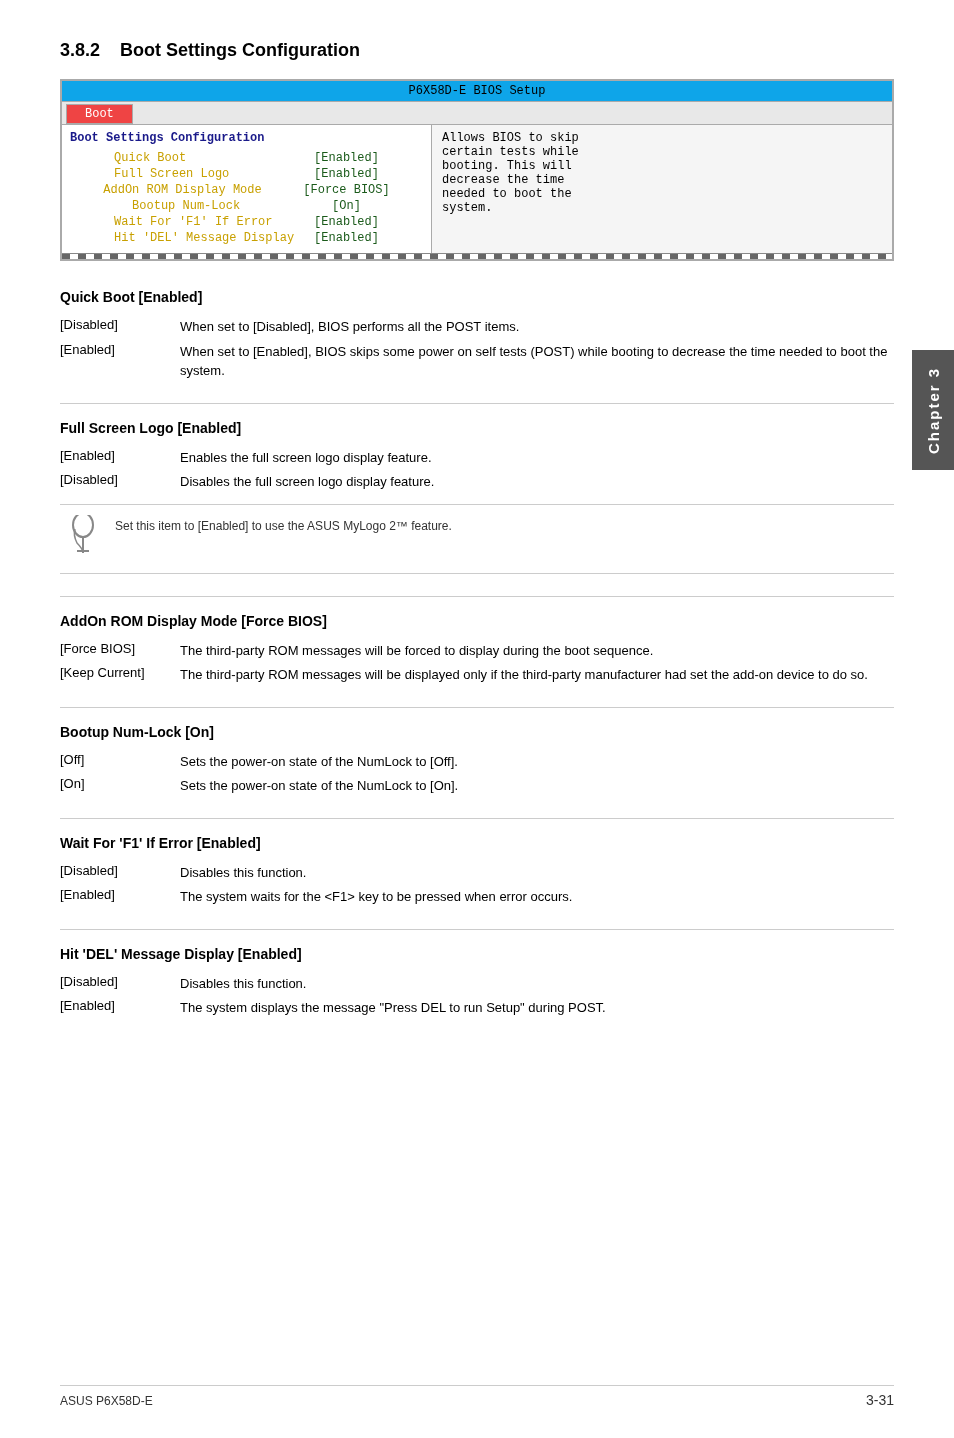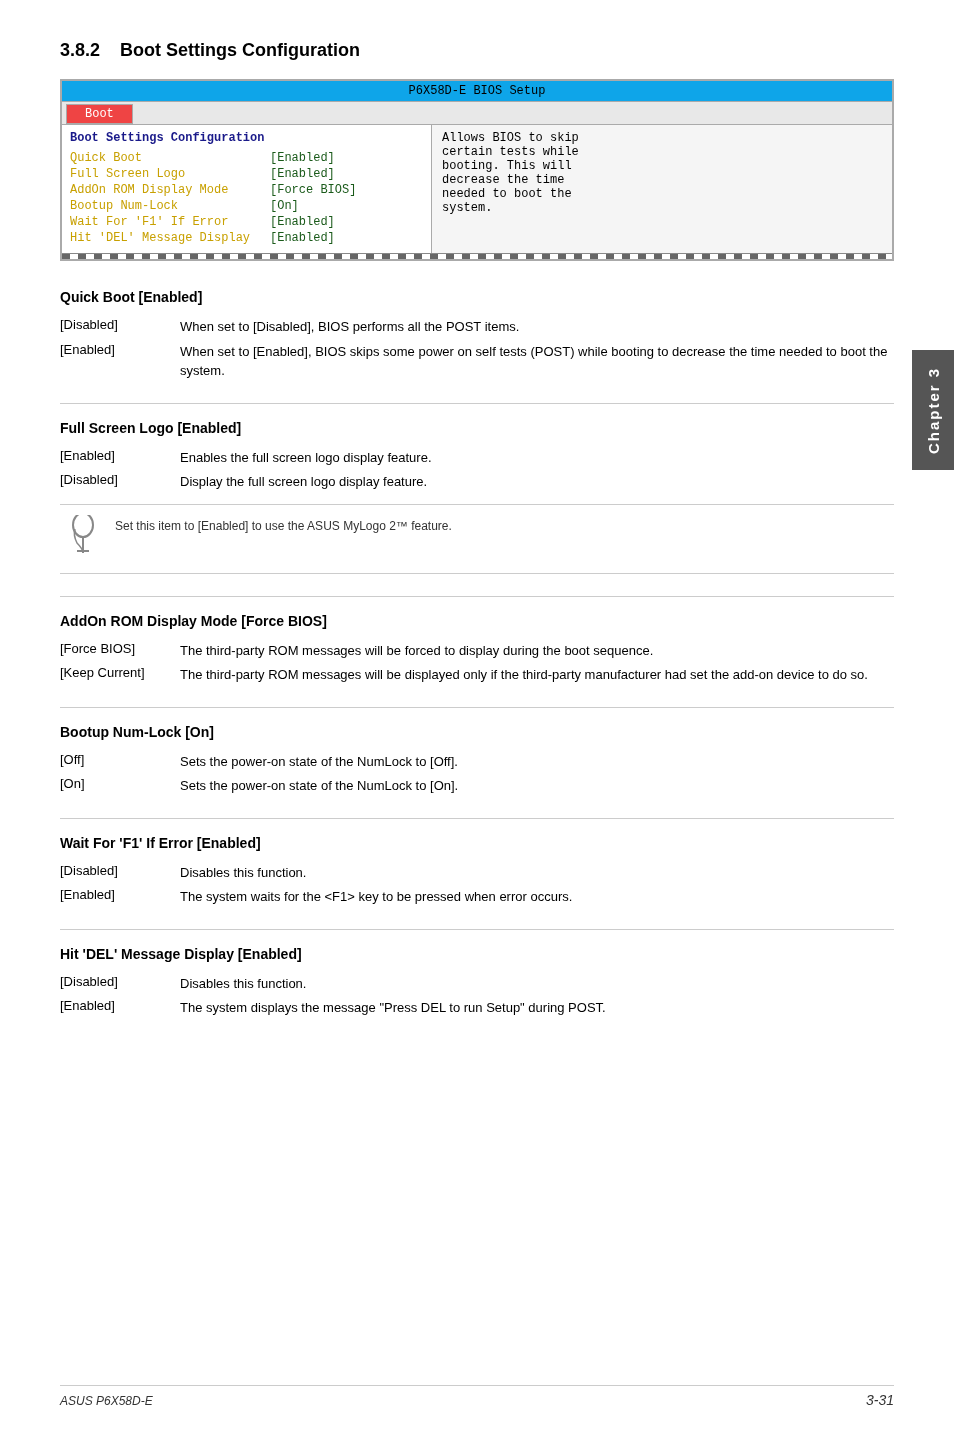--- a/index.html
+++ b/index.html
@@ -68,20 +68,21 @@
     .bios-left-title {
       color: #1a1a8a;
       font-weight: bold;
       margin-bottom: 6px;
       font-size: 12px;
     }
 
     .bios-row {
       display: flex;
       margin-bottom: 2px;
+      justify-content: center;
     }
 
     .bios-row-label {
       flex: 0 0 200px;
       color: #c8a000;
     }
 
     .bios-row-value {
       color: #1a5a1a;
     }
@@ -186,21 +187,20 @@
     .page-footer {
       position: absolute;
       bottom: 30px;
       left: 60px;
       right: 60px;
       display: flex;
       justify-content: space-between;
       align-items: flex-end;
       border-top: 1px solid #ccc;
       padding-top: 6px;
-      font-style: italic;
     }
 
     .footer-brand {
       font-size: 12px;
       color: #333;
     }
 
     .footer-page {
       font-size: 14px;
       color: #333;
@@ -275,21 +275,21 @@
 <hr class="section-divider">
 
 <div class="content-section">
   <div class="subsection-title">Full Screen Logo [Enabled]</div>
   <div class="option-row">
     <div class="option-key">[Enabled]</div>
     <div class="option-desc">Enables the full screen logo display feature.</div>
   </div>
   <div class="option-row">
     <div class="option-key">[Disabled]</div>
-    <div class="option-desc">Display the full screen logo display feature.</div>
+    <div class="option-desc">Disables the full screen logo display feature.</div>
   </div>
 
   <div class="note-box">
     <div class="note-icon">
       <svg width="36" height="40" viewBox="0 0 36 40" fill="none" xmlns="http://www.w3.org/2000/svg">
         <ellipse cx="18" cy="10" rx="10" ry="12" fill="none" stroke="#888" stroke-width="2"></ellipse>
         <line x1="18" y1="22" x2="18" y2="38" stroke="#888" stroke-width="2"></line>
         <line x1="12" y1="36" x2="24" y2="36" stroke="#888" stroke-width="2"></line>
         <path d="M10 14 Q8 20 12 28 Q18 34 18 38" stroke="#888" stroke-width="1.5" fill="none"></path>
       </svg>

